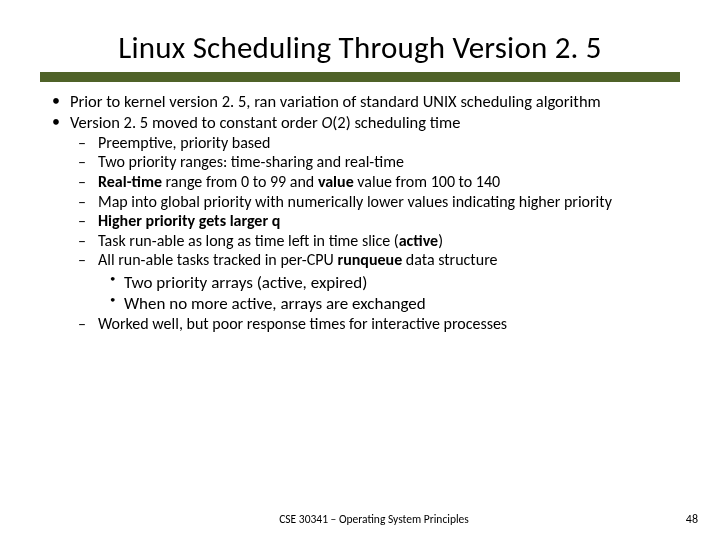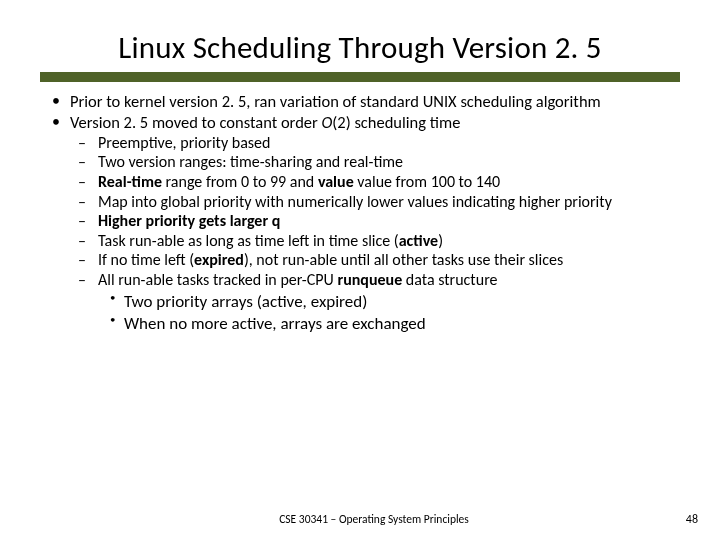--- a/index.html
+++ b/index.html
@@ -113,39 +113,37 @@
   <div class="content">
     <ul class="lvl1">
       <li>
         <span>Prior to kernel version 2. 5, ran variation of standard UNIX scheduling algorithm</span>
       </li>
       <li>
         <span>Version 2. 5 moved to constant order </span><span class="italic">O</span><span>(2) scheduling time</span>
 
         <ul class="lvl2">
           <li><span>Preemptive, priority based</span></li>
-          <li><span>Two version ranges: time-sharing and real-time</span></li>
+          <li><span>Two priority ranges: time-sharing and real-time</span></li>
           <li>
             <span class="bold">Real-time</span><span> range from 0 to 99 and </span><span class="bold">value</span><span> value from 100 to 140</span>
           </li>
           <li><span>Map into  global priority with numerically lower values indicating higher priority</span></li>
           <li><span class="bold">Higher priority gets larger q</span></li>
           <li>
             <span>Task run-able as long as time left in time slice (</span><span class="bold">active</span><span>)</span>
           </li>
           <li>
-            <span>If no time left (</span><span class="bold">expired</span><span>), not run-able until all other tasks use their slices</span>
-          </li>
-          <li>
             <span>All run-able tasks tracked in per-CPU </span><span class="bold">runqueue</span><span> data structure</span>
             <ul class="lvl3">
               <li><span>Two priority arrays (active, expired)</span></li>
               <li><span>When no more active, arrays are exchanged</span></li>
             </ul>
           </li>
+          <li><span>Worked well, but poor response times for interactive processes</span></li>
         </ul>
       </li>
     </ul>
   </div>
 
   <div class="footer-center">CSE 30341 – Operating System Principles</div>
   <div class="footer-right">48</div>
 </div>
 
 </body></html>

